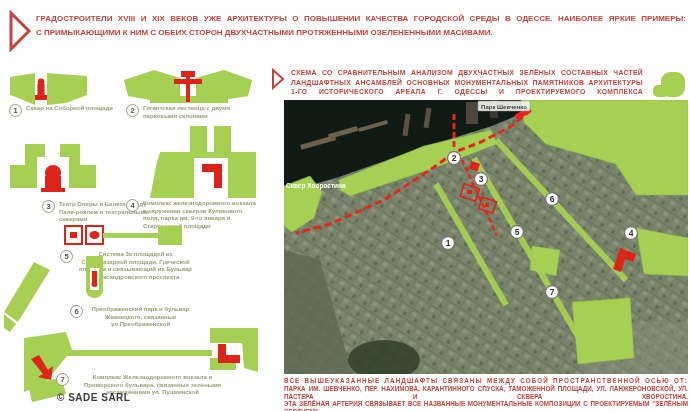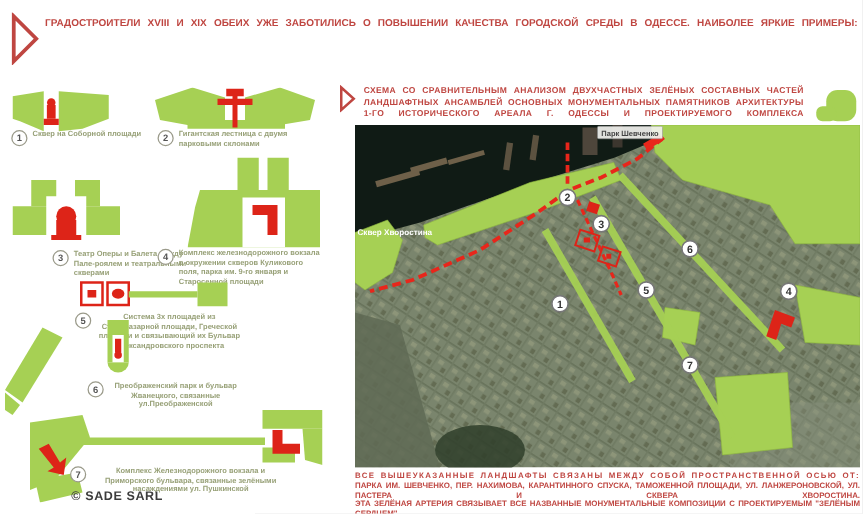--- a/index.html
+++ b/index.html
@@ -40,21 +40,22 @@
 </head>
 <body>
 
 <div class="canvas">
 
   <svg class="abs" style="left:8px;top:10px" width="24" height="42" viewBox="0 0 24 42">
     <polygon points="3,3 21,21 3,39" fill="#fff" stroke="#bf4641" stroke-width="3"></polygon>
   </svg>
 
   <div class="abs hdr-text">
-    <div class="hdr-line just">ГРАДОСТРОИТЕЛИ XVIII И XIX ОБЕИХ УЖЕ ЗАБОТИЛИСЬ О ПОВЫШЕНИИ КАЧЕСТВА ГОРОДСКОЙ СРЕДЫ В ОДЕССЕ. НАИБОЛЕЕ ЯРКИЕ ПРИМЕРЫ:</div>
+    <div class="hdr-line just">ГРАДОСТРОИТЕЛИ XVIII И XIX ВЕКОВ УЖЕ АРХИТЕКТУРЫ О ПОВЫШЕНИИ КАЧЕСТВА ГОРОДСКОЙ СРЕДЫ В ОДЕССЕ. НАИБОЛЕЕ ЯРКИЕ ПРИМЕРЫ:</div>
+    <div class="hdr-line">С ПРИМЫКАЮЩИМИ К НИМ С ОБЕИХ СТОРОН ДВУХЧАСТНЫМИ ПРОТЯЖЕННЫМИ ОЗЕЛЕНЕННЫМИ МАСИВАМИ.</div>
   </div>
 
   <svg class="abs" style="left:10px;top:71px" width="78" height="36" viewBox="0 0 78 36">
     <polygon class="g" points="0,6 25,2 25,34 6,26 0,24"></polygon>
     <polygon class="g" points="37,2 77,5 77,24 56,32 37,34"></polygon>
     <circle class="r" cx="31" cy="11" r="3.4"></circle>
     <rect class="r" x="27.5" y="13" width="7" height="11"></rect>
     <rect class="r" x="25" y="24" width="12" height="5"></rect>
   </svg>
   <div class="cap" style="left:9px;top:104px;width:118px">

